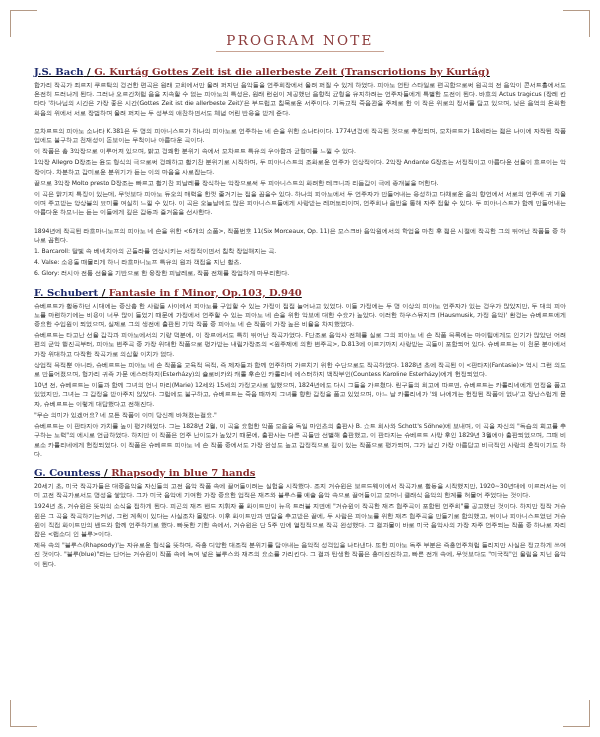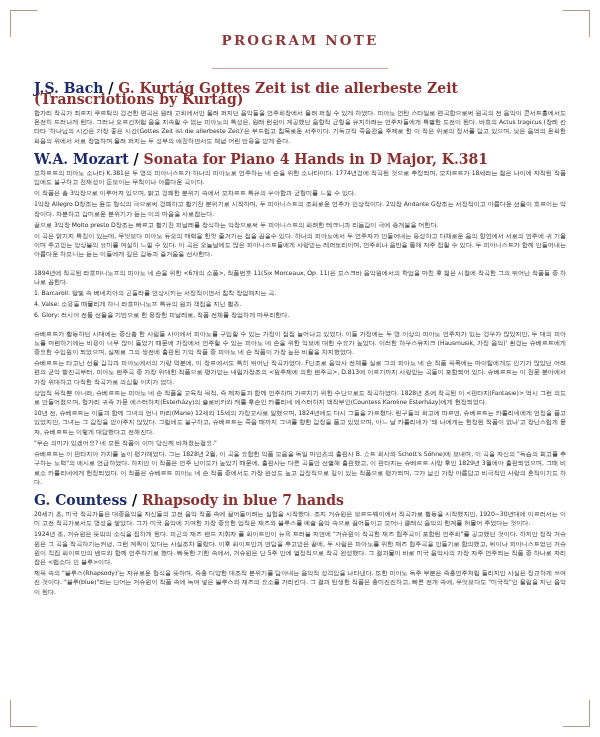--- a/index.html
+++ b/index.html
@@ -35,34 +35,34 @@
   .title-wrap {
     text-align: center;
     margin: 6px 0 14px 0;
   }
   .page-title {
     display: inline-block;
     font-family: "DejaVu Serif", "Liberation Serif", serif;
     font-size: 13.5px;
     letter-spacing: 2.2px;
     color: #8c3b3b;
-    padding: 0 10px 20px 10px;
+    padding: 0 10px 3px 10px;
     border-bottom: 1px solid #c8a393;
-    font-weight: bold;
   }
 
   .work {
     margin-bottom: 9px;
   }
   .work-heading {
     font-family: "DejaVu Serif", "Liberation Serif", serif;
-    font-size: 14px;
+    font-size: 10px;
     font-weight: bold;
     margin: 0 0 3px 0;
     line-height: 11px;
+    text-decoration: underline;
   }
   .composer {
     color: #1d2a6b;
   }
   .work-title {
     color: #8c2f2f;
     font-weight: bold;
   }
   .para {
     font-size: 6.1px;
@@ -86,34 +86,34 @@
   <div class="title-wrap">
     <div class="page-title">PROGRAM NOTE</div>
   </div>
 
   <div id="works">
       <div class="work">
         <div class="work-heading"><span class="composer">J.S. Bach</span><span class="separator"> / </span><span class="work-title">G. Kurtág Gottes Zeit ist die allerbeste Zeit (Transcriotions by Kurtág)</span></div>
         <p class="para">합가리 작곡가 죄르지 쿠르탁의 경건한 편곡은 원래 교회에서만 울려 퍼지던 음악들을 연주회장에서 울려 퍼질 수 있게 하였다. 피아노 연탄 스타일로 편곡함으로써 원곡의 전 음악이 콘서트홀에서도 온전히 드러나게 된다. 그러나 오르간처럼 음을 지속할 수 없는 피아노의 특성은, 원래 런쉰이 계공했던 음향적 균형을 유지하려는 연주자들에게 특별한 도전이 된다. 바흐의 Actus tragicus (장례 칸타타 '하나님의 시간은 가장 좋은 시간(Gottes Zeit ist die allerbeste Zeit)'은 부드럽고 침묵로운 서주이다. 기독교적 죽음관을 주제로 한 이 작은 위로의 정서를 담고 있으며, 낮은 음역의 온화한 화음의 위에서 서로 장범하며 울려 퍼지는 두 성부의 애찬하면서도 체념 어린 반응을 받게 준다.</p>
       </div>
       <div class="work">
-        <div class="work-heading"><span class="composer">W.A. Mozart</span><span class="separator"> / </span><span class="work-title">Sonata for Piano 4 Hands in D Major, K.381</span></div>
         <p class="para">모차르트의 피아노 소나타 K.381은 두 명의 피아니스트가 하나의 피아노로 연주하는 네 손을 위한 소나타이다. 1774년경에 작곡된 것으로 추정되며, 모차르트가 18세라는 젊은 나이에 자작된 작품임에도 불구하고 천재성이 돋보이는 무척이나 아름다운 곡이다.</p>
         <p class="para">이 작품은 총 3악장으로 이루어져 있으며, 밝고 경쾌한 분위기 속에서 모차르트 특유의 우아함과 균형미를 느낄 수 있다.</p>
         <p class="para">1악장 Allegro D장조는 윤도 형식의 극으로써 경쾌하고 활기찬 분위기로 시작하며, 두 피아니스트의 조화로운 연주가 인상적이다. 2악장 Andante G장조는 서정적이고 아름다운 선율이 흐르이는 악장이다. 차분하고 감미로운 분위기가 듣는 이의 마음을 사로잡는다.</p>
         <p class="para">끝으로 3악장 Molto presto D장조는 빠르고 활기찬 피날레를 장식하는 악장으로써 두 피아니스트의 화려한 테크니과 리듬감이 극에 종개불을 더한다.</p>
         <p class="para">이 곡은 맑기지 특징이 있는데, 무엇보다 피아노 듀오의 매력을 한껏 줄거기는 점을 꼽을수 있다. 하나의 피아노에서 두 연주자가 만들어내는 응성하고 다채로운 음의 향연에서 서로의 연주에 귀 기울이며 주고받는 앙상블의 묘미를 여실히 느낄 수 있다. 이 곡은 오늘날에도 많은 피아니스트들에게 사랑받는 레퍼토리이며, 연주회나 음반을 통해 자주 접할 수 있다. 두 피아니스트가 함께 만들어내는 아름다운 하모니는 듣는 이들에게 깊은 감동과 즐거움을 선사한다.</p>
       </div>
       <div class="work">
         <p class="para">1894년에 작곡된 라흐마니노프의 피아노 네 손을 위한 &lt;6개의 소품&gt;, 작품번호 11(Six Morceaux, Op. 11)은 모스크바 음악원에서의 학업을 마친 후 젊은 시절에 작곡한 그의 뛰어난 작품들 중 하나로 꼽힌다.</p>
         <p class="para">1. Barcaroll: 달빛 속 베네치아의 곤돌라를 연상시키는 서정적이면서 침착 장엄해지는 곡.</p>
         <p class="para">4. Valse: 소용돌 때물리게 하니 라흐마니노프 특유의 원과 객접을 지닌 활츠.</p>
         <p class="para">6. Glory: 러시아 전통 선율을 기반으로 한 웅장한 피날레로, 작품 전체를 장엄하게 마무리한다.</p>
       </div>
       <div class="work">
+        <div class="work-heading"><span class="composer">F. Schubert</span><span class="separator"> / </span><span class="work-title">Fantasie in f Minor, Op.103, D.940</span></div>
         <p class="para">슈베르트가 활동하던 시대에는 중산층 한 사람들 사이에서 피아노를 구입할 수 있는 가정이 점점 늘어나고 있었다. 이들 가정에는 두 명 이상의 피아노 연주자가 있는 경우가 많았지만, 두 대의 피아노를 마련하기에는 비용이 너무 많이 들었기 때문에 가정에서 연주할 수 있는 피아노 네 손을 위한 악보에 대한 수요가 높았다. 이러한 하우스뮤지크 (Hausmusik, 가정 음악)' 환경는 슈베르트에게 중요한 수입원이 되었으며, 실제로 그의 생전에 출판된 기악 작품 중 피아노 네 손 작품이 가장 높은 비율을 차지했었다.</p>
         <p class="para">슈베르트는 타고난 선율 감각과 피아노에서의 기량 덕분에, 이 장르에서도 특히 뛰어난 작곡가였다. F단조로 음악사 전체를 실로 그의 피아노 네 손 작품 목록에는 마이팀에게도 인기가 많았던 어려 편의 군악 행진곡부터, 피아노 변주곡 중 가장 위대한 작품으로 평가받는 내림가장조의 &lt;원주제에 의한 변주곡&gt;, D.813에 이르기까지 사랑받는 곡들이 포함되어 있다. 슈베르트는 이 천문 분야에서 가장 위대하고 다작한 작곡가로 의심할 이치가 없다.</p>
         <p class="para">상업적 목적뿐 아니라, 슈베르트는 피아노 네 손 작품을 교육적 목적, 즉 제자들과 함께 연주하며 가르치기 위한 수단으로도 작곡하였다. 1828년 초에 작곡된 이 &lt;판타지(Fantasie)&gt; 역시 그런 의도로 만들어졌으며, 헝가리 귀족 가문 에스터하지(Esterházy)의 슐로비카와 캐롤 후손인 카롤리네 에스터하지 백작부인(Countess Karoline Esterházy)에게 헌정되었다.</p>
         <p class="para">10년 전, 슈베르트는 이들과 함께 그녀의 언니 마리(Marie) 12세와 15세의 가정교사로 일했으며, 1824년에도 다시 그들을 가르쳤다. 린구들의 회고에 따르면, 슈베르트는 카롤리네에게 연정을 품고 있었지만, 그녀는 그 감정을 받아주지 않았다. 그럼에도 불구하고, 슈베르트는 죽음 때까지 그녀를 향한 감정을 품고 있었으며, 아느 날 카롤리네가 '왜 나에게는 헌정된 작품이 없냐'고 장난스럽게 묻자, 슈베르트는 이렇게 대답했다고 전해진다.</p>
         <p class="para">"무슨 의미가 있겠어요? 네 모든 작품이 이미 당신께 바쳐졌는걸요."</p>
         <p class="para">슈베르트는 이 판타지아 가치를 높이 평가해었다. 그는 1828년 2월, 이 곡을 요험한 악품 모음을 독일 마인츠의 출판사 B. 쇼트 회사와 Schott's Söhne)에 보내며, 이 곡을 자신의 "독습의 희고를 추구하는 노력"의 에시로 언급하였다. 하지만 이 작품은 연주 난이도가 높았기 때문에, 출판사는 다른 곡들만 선별해 출판했고, 이 판타지는 슈베르트 사망 후인 1829년 3월에야 출판되었으며, 그때 비로소 카롤리네에게 헌정되었다. 이 작품은 슈베르트 피아노 네 손 작품 중에서도 가장 완성도 높고 감정적으로 깊이 있는 작품으로 평가되며, 그가 남긴 가장 아름답고 비극적인 사랑의 흔적이기도 하다.</p>
       </div>
       <div class="work">
         <div class="work-heading"><span class="composer">G. Countess</span><span class="separator"> / </span><span class="work-title">Rhapsody in blue 7 hands</span></div>
         <p class="para">20세기 초, 미국 작곡가들은 대중음악을 자신들의 고전 음악 작품 속에 끌어들이려는 실험을 시작했다. 조지 거슈윈은 보르드웨이에서 작곡가로 활동을 시작했지만, 1920~30년대에 이르러서는 이미 고전 작곡가로서도 명성을 쌓았다. 그가 미국 음악에 기여한 가장 중요한 업적은 재즈와 블루스를 예술 음악 속으로 끌어들이고 모더니 클래식 음악의 한계를 허물어 주었다는 것이다.</p>

